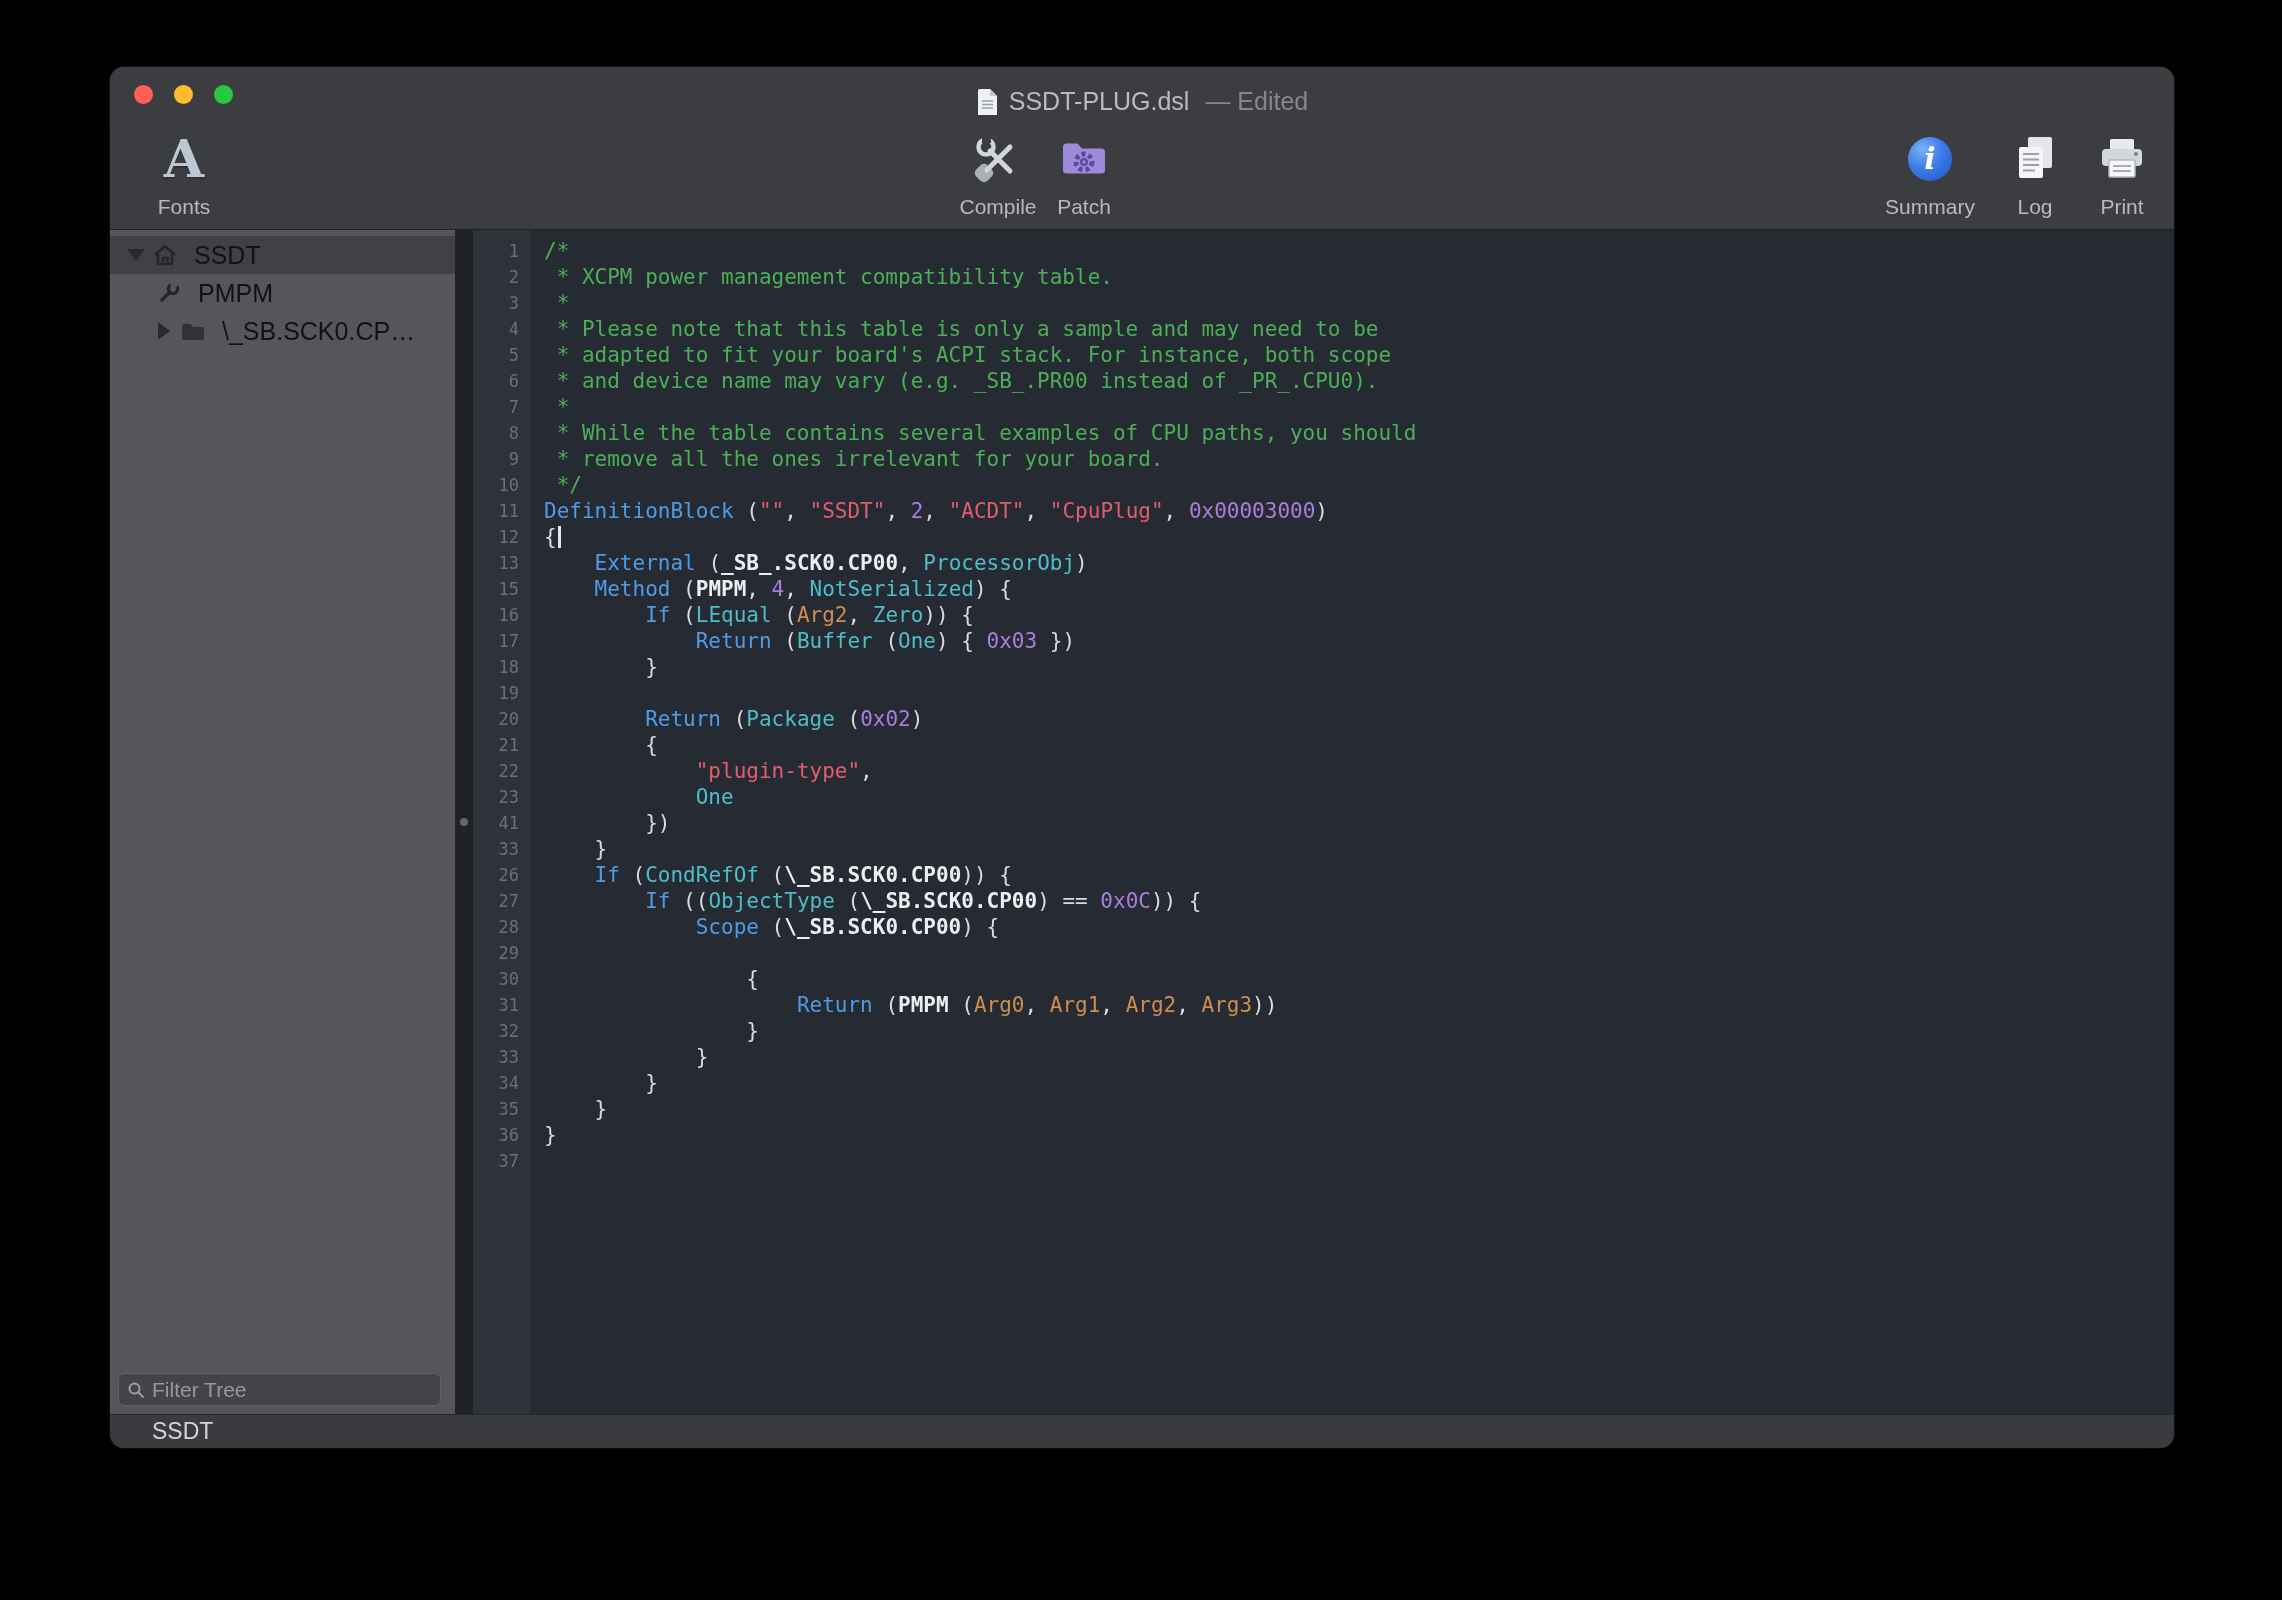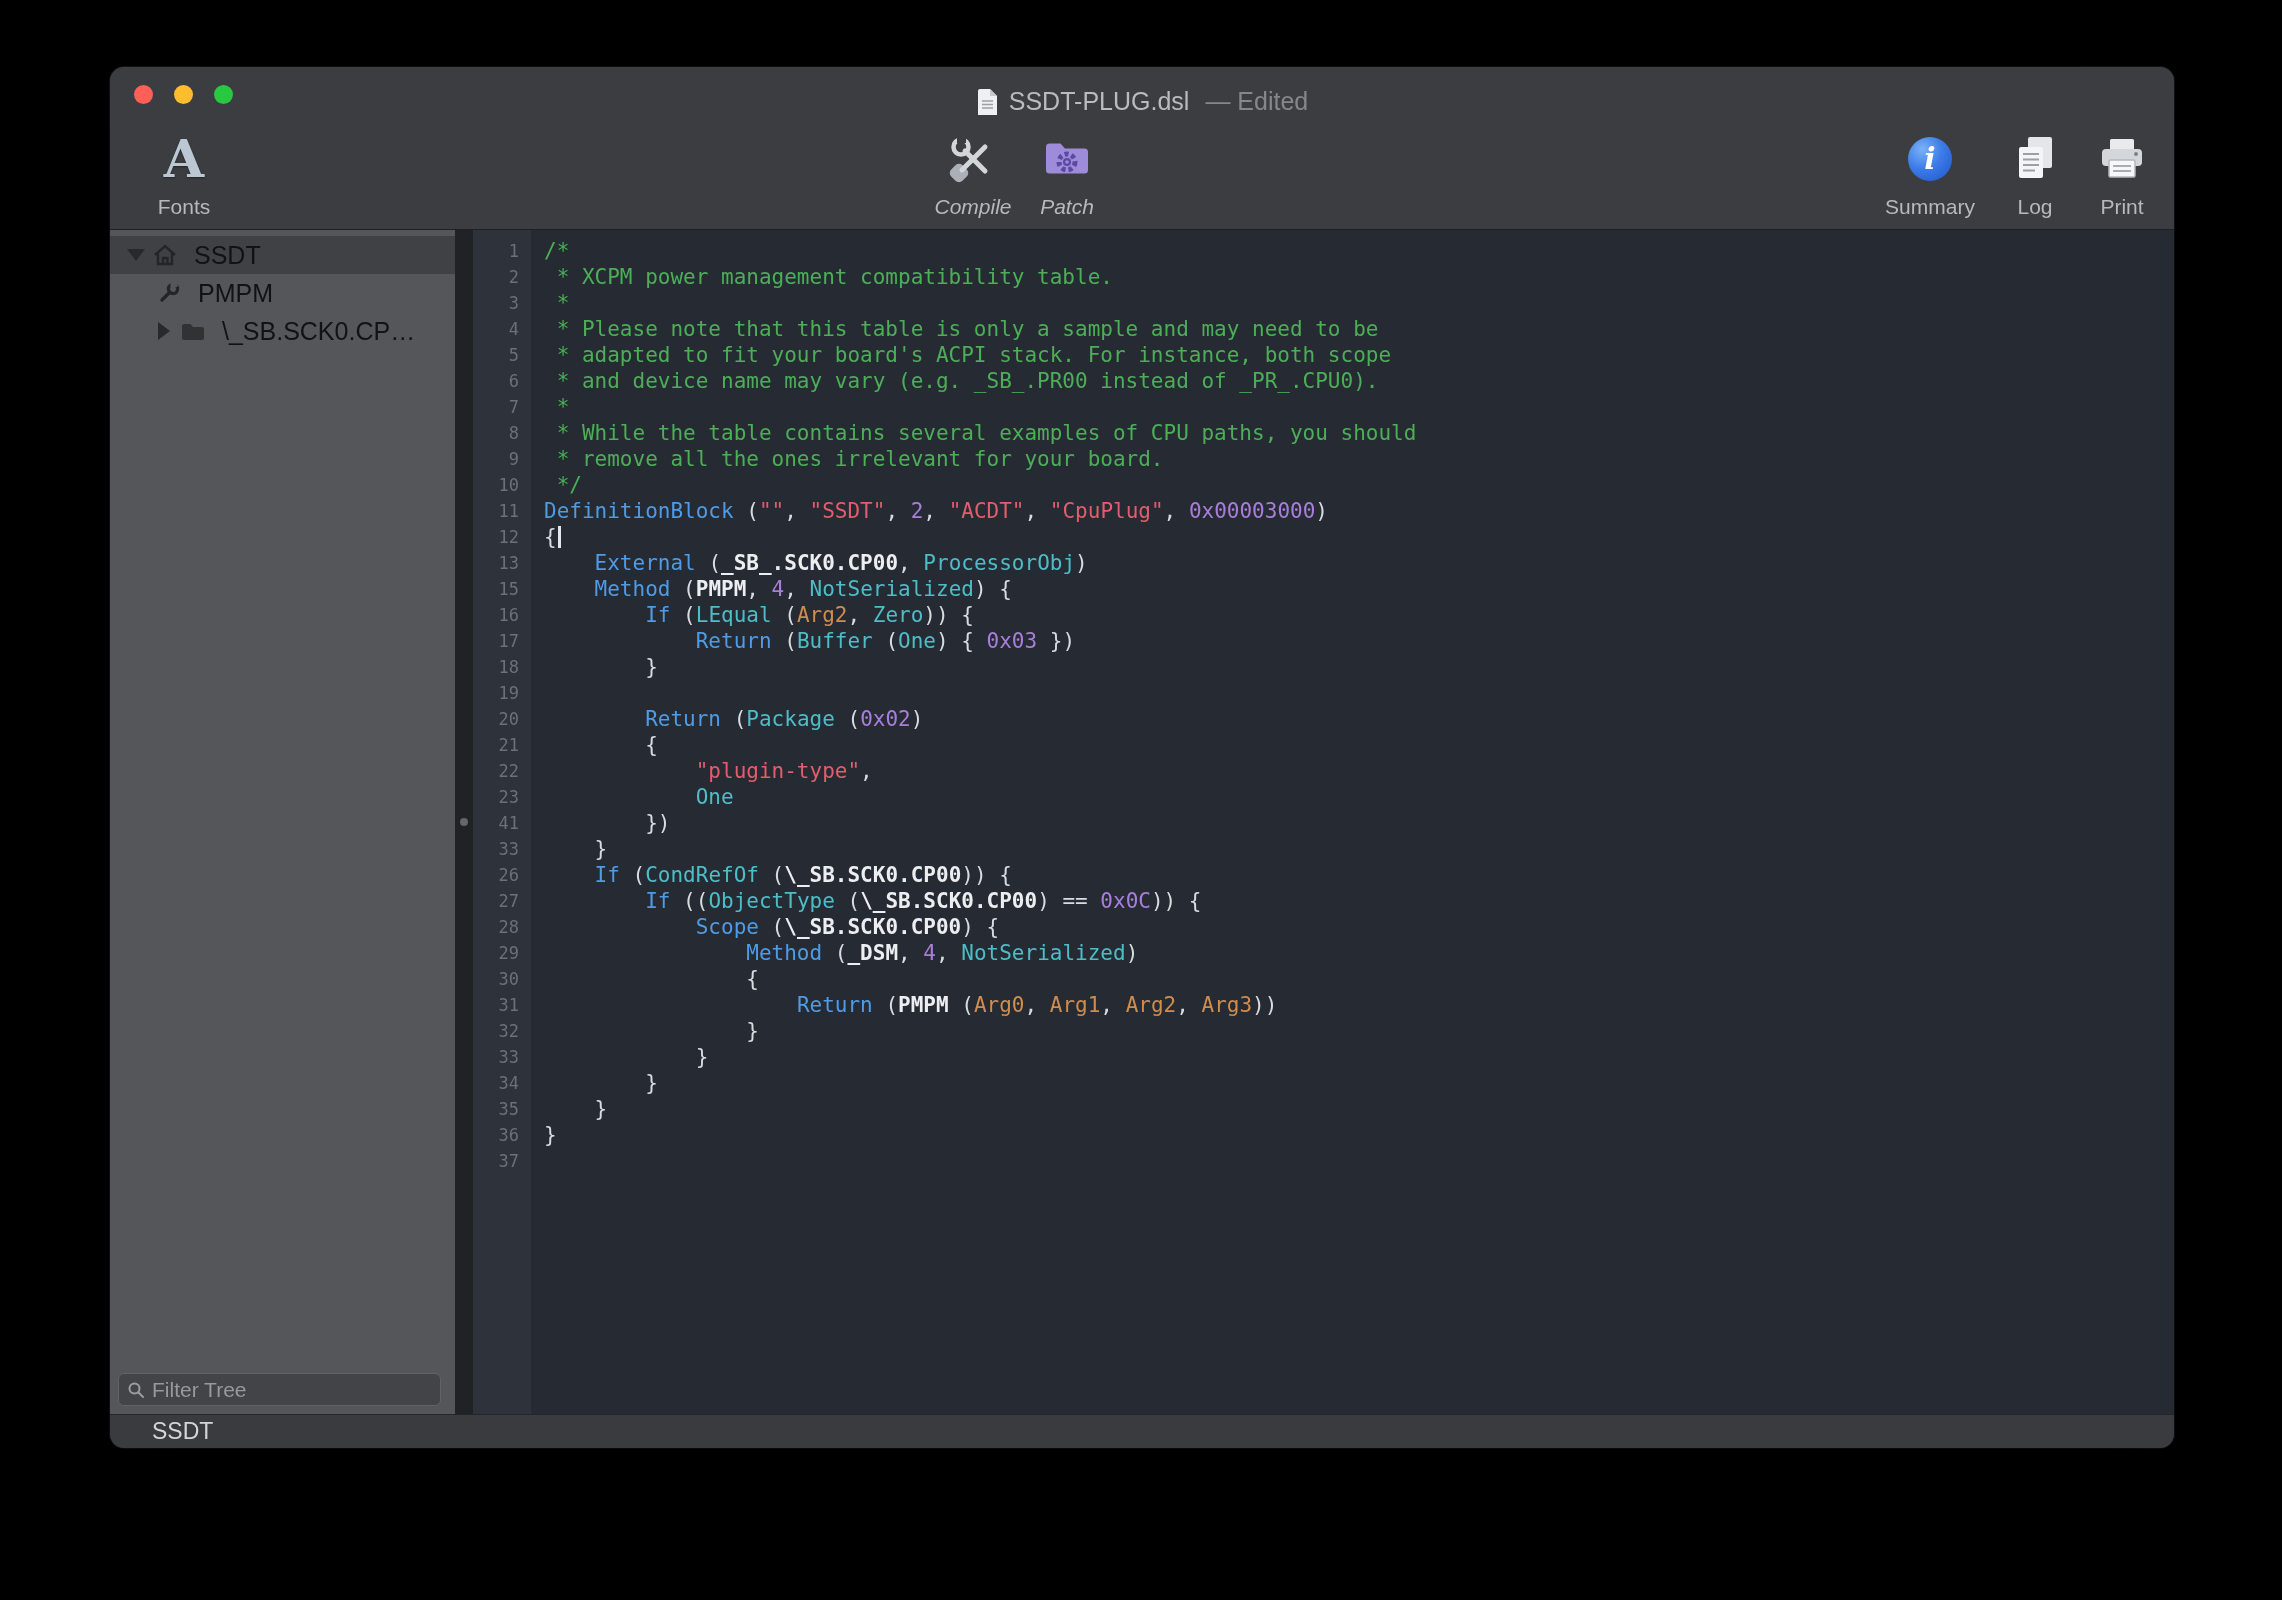--- a/index.html
+++ b/index.html
@@ -25,21 +25,21 @@
   .window-title .edited { color:var(--edited-text,#85878a); margin-left:6px; }
 
   .toolbar { height:108px; position:relative; }
   .tb-item { height:92px; display:flex; flex-direction:column; align-items:center;
              justify-content:flex-end; cursor:default; }
   .tb-icon { flex:1; display:flex; align-items:center; justify-content:center; }
   .tb-label { font-size:21px; color:var(--label-text,#b7b9bc); line-height:1; padding-top:4px; }
   .tb-fonts { position:absolute; left:26px; top:4px; width:96px; }
   .fonts-glyph { font-family:"DejaVu Serif", serif; font-weight:bold; font-size:52px;
                  color:#bcc7d4; line-height:1; text-shadow:0 1px 2px rgba(0,0,0,.4); }
-  .toolbar-center { position:absolute; left:818px; top:4px; display:flex; gap:13px;font-style:italic; }
+  .toolbar-center { position:absolute; left:843px; top:4px; display:flex; gap:5px; }
   .toolbar-right  { position:absolute; right:20px; top:4px; display:flex; gap:26px; }
   .tb-c { width:90px; } .tb-p { width:72px; } .tb-s { width:100px; } .tb-l { width:58px; } .tb-pr { width:64px; }
   .summary-badge { width:44px; height:44px; border-radius:50%;
         background:radial-gradient(circle at 33% 28%, #7ab2f7 0%, #3d7ce8 45%, #1c55c9 100%);
         display:flex; align-items:center; justify-content:center;
         font-family:"DejaVu Serif", serif; font-style:italic; font-weight:bold;
         font-size:30px; color:#fff; }
 
   
   .content { flex:1; display:flex; min-height:0; }
@@ -354,21 +354,20 @@
           <div class="code-line">
             <span class="ln">27</span>
             <span class="code-text"><span class="tk-p">        </span><span class="tk-k">If</span><span class="tk-p"> ((</span><span class="tk-o">ObjectType</span><span class="tk-p"> (</span><span class="tk-m">\_SB.SCK0.CP00</span><span class="tk-p">) == </span><span class="tk-n">0x0C</span><span class="tk-p">)) {</span></span>
           </div>
           <div class="code-line">
             <span class="ln">28</span>
             <span class="code-text"><span class="tk-p">            </span><span class="tk-k">Scope</span><span class="tk-p"> (</span><span class="tk-m">\_SB.SCK0.CP00</span><span class="tk-p">) {</span></span>
           </div>
           <div class="code-line">
             <span class="ln">29</span>
-            <span class="code-text"><span class="tk-p">                </span><span class="tk-k">Method</span><span class="tk-p"> (</span><span class="tk-m">_DSM</span><span class="tk-p">, </span><span class="tk-n">4</span><span class="tk-p">, </span><span class="tk-o">NotSerialized</span><span class="tk-p">)</span></span>
           </div>
           <div class="code-line">
             <span class="ln">30</span>
             <span class="code-text"><span class="tk-p">                {</span></span>
           </div>
           <div class="code-line">
             <span class="ln">31</span>
             <span class="code-text"><span class="tk-p">                    </span><span class="tk-k">Return</span><span class="tk-p"> (</span><span class="tk-m">PMPM</span><span class="tk-p"> (</span><span class="tk-a">Arg0</span><span class="tk-p">, </span><span class="tk-a">Arg1</span><span class="tk-p">, </span><span class="tk-a">Arg2</span><span class="tk-p">, </span><span class="tk-a">Arg3</span><span class="tk-p">))</span></span>
           </div>
           <div class="code-line">

